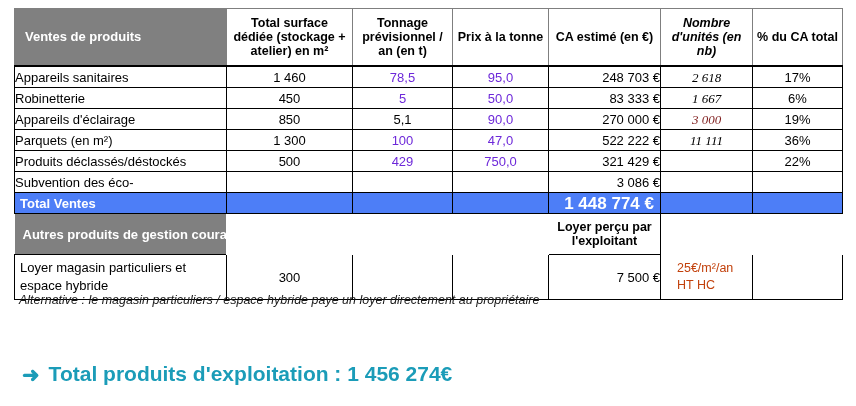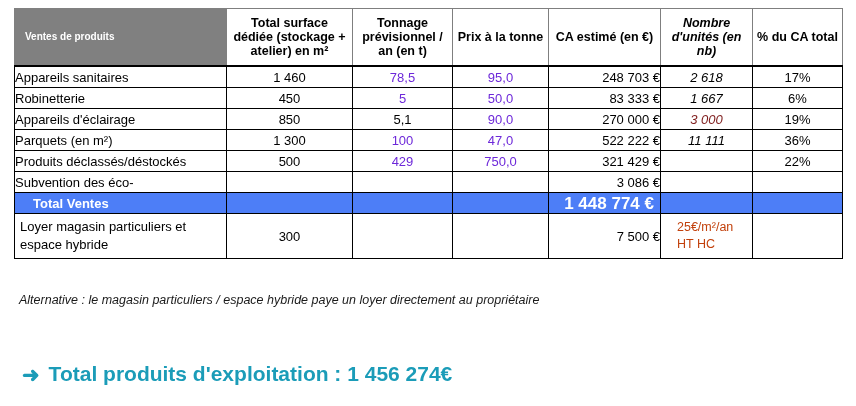--- a/index.html
+++ b/index.html
@@ -65,49 +65,49 @@
     padding: 0 4px;
   }
   tr.hdr td.titlecell {
     background: #808080;
     color: #ffffff;
     text-align: left;
     padding: 0 0 0 10px;
     border-top-color: #808080;
     border-left-color: #808080;
     border-right-color: #808080;
-    font-size: 10px;
+    font-size: 13px;
   }
   td.ital { font-style: italic; }
 
   
   tr.data td {
     height: 20px;
     line-height: 19px;
     font-size: 13px;
     border-top: 1px solid #000000;
     border-bottom: 1px solid #000000;
     border-left: 1px solid #000000;
     border-right: 1px solid #000000;
   }
   td.lbl   { text-align: left;  padding-left: 5px; }
   td.ctr   { text-align: center; }
   td.rgt   { text-align: right; padding-right: 6px; }
   td.teal  { color: #6d28d9; }
-  td.units { font-style: italic; text-align: center; font-size: 12.5px; }
+  td.units { font-style: italic; text-align: center; font-size: 12.5px; font-family: Liberation Serif, serif; }
   td.units.teal { color: #7f1d1d; }
 
   
   tr.total td {
     background: #4d7ef7;
     color: #ffffff;
     font-weight: bold;
     border: 1px solid #000000;
   }
-  tr.total td.lbl { text-align: left; padding-left: 18px; font-size: 13px; }
+  tr.total td.lbl { text-align: left; padding-left: 5px; font-size: 13px; }
   tr.total td.rgt { text-align: right; padding-right: 6px; font-size: 17px; }
 
   tr.totalventes td { height: 20px; line-height: 19px; }
 
   
   tr.band td {
     background: #ffffff;
     height: 40px;
     border-top: 1px solid #ffffff;
     border-bottom: 1px solid #ffffff;
@@ -302,20 +302,29 @@
       <tr class="total totalventes">
         <td class="lbl">Total Ventes</td>
         <td></td>
         <td></td>
         <td></td>
         <td class="rgt">1 448 774 €</td>
         <td></td>
         <td></td>
       </tr>
 
+      <tr class="band">
+        <td class="bandtitle">Autres produits de gestion coura</td>
+        <td></td>
+        <td></td>
+        <td></td>
+        <td class="bandsub">Loyer perçu par l'exploitant</td>
+        <td></td>
+        <td></td>
+      </tr>
 
       <tr class="tall">
         <td class="lbl">Loyer magasin particuliers et espace hybride</td>
         <td class="ctr">300</td>
         <td class="ctr"></td>
         <td class="ctr"></td>
         <td class="rgt">7 500 €</td>
         <td class="notecell">25€/m²/an HT HC</td>
         <td class="ctr"></td>
       </tr>

